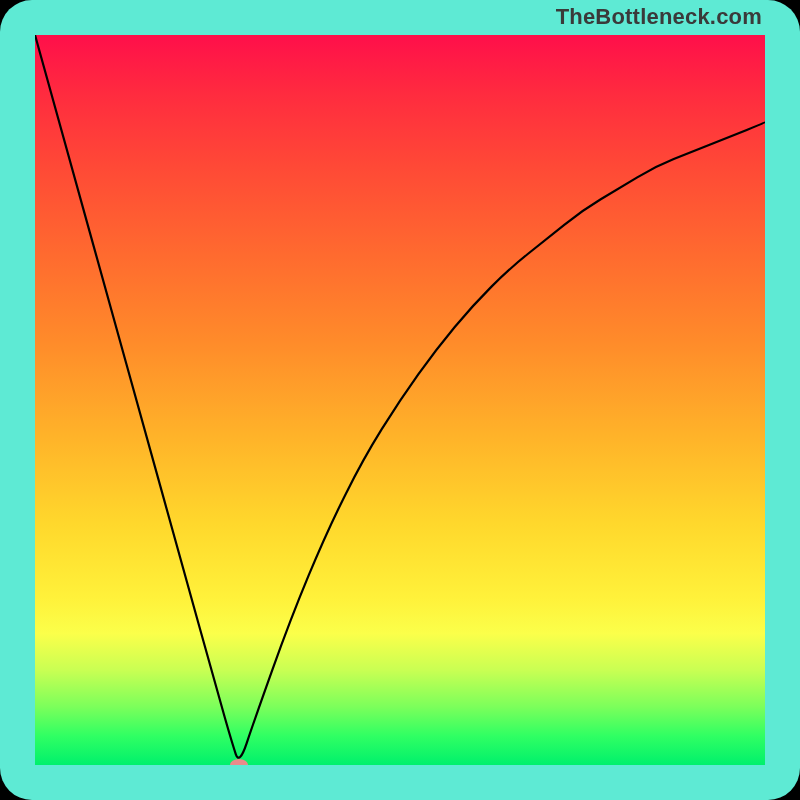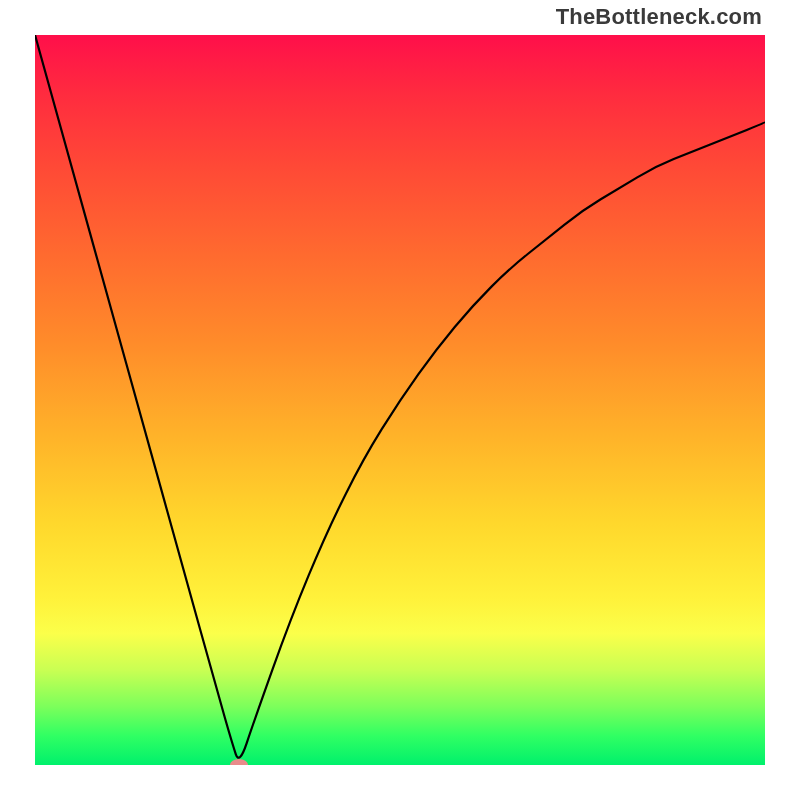--- a/index.html
+++ b/index.html
@@ -8,22 +8,23 @@
     width: 800px;
     height: 800px;
     overflow: hidden;
     font-family: Arial, Helvetica, sans-serif;
     background: #000;
   }
   .frame {
     position: relative;
     width: 800px;
     height: 800px;
-    background: #ffffff;
+    background: #5eead4;
     box-sizing: border-box;
+    border-radius: 32px;
   }
   .plot {
     position: absolute;
     left: 35px;
     top: 35px;
     width: 730px;
     height: 730px;
     overflow: hidden;
     
     background: linear-gradient(

